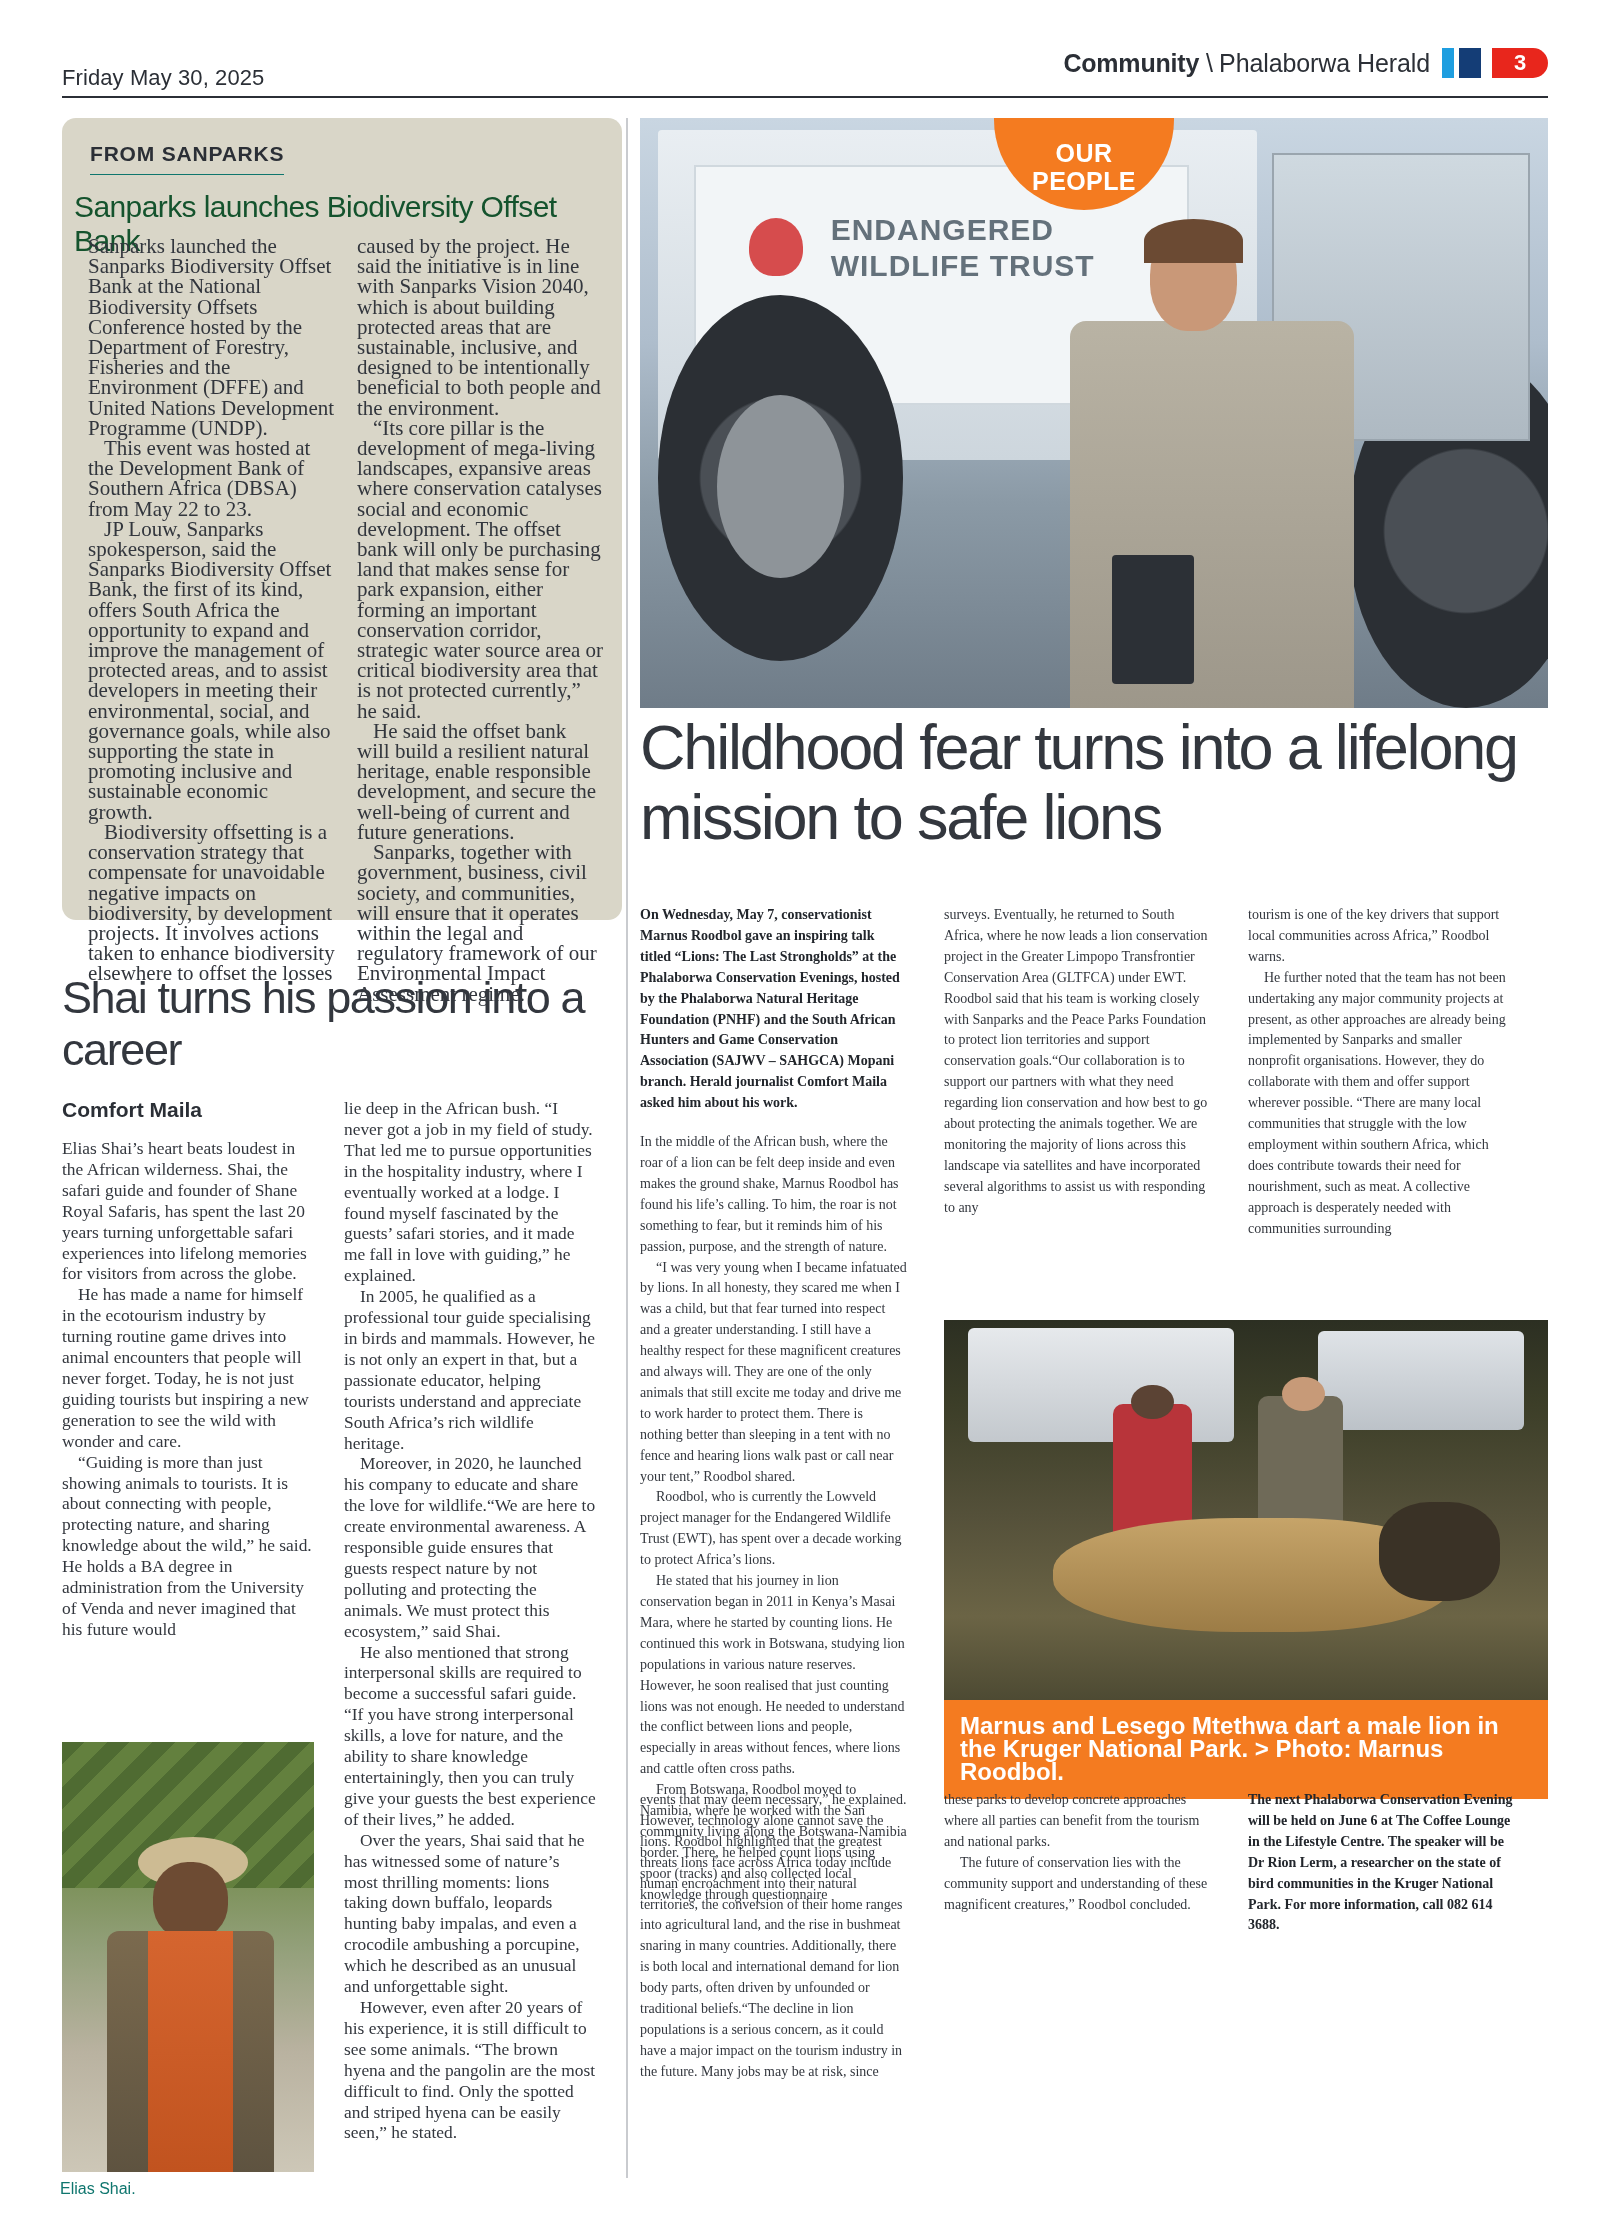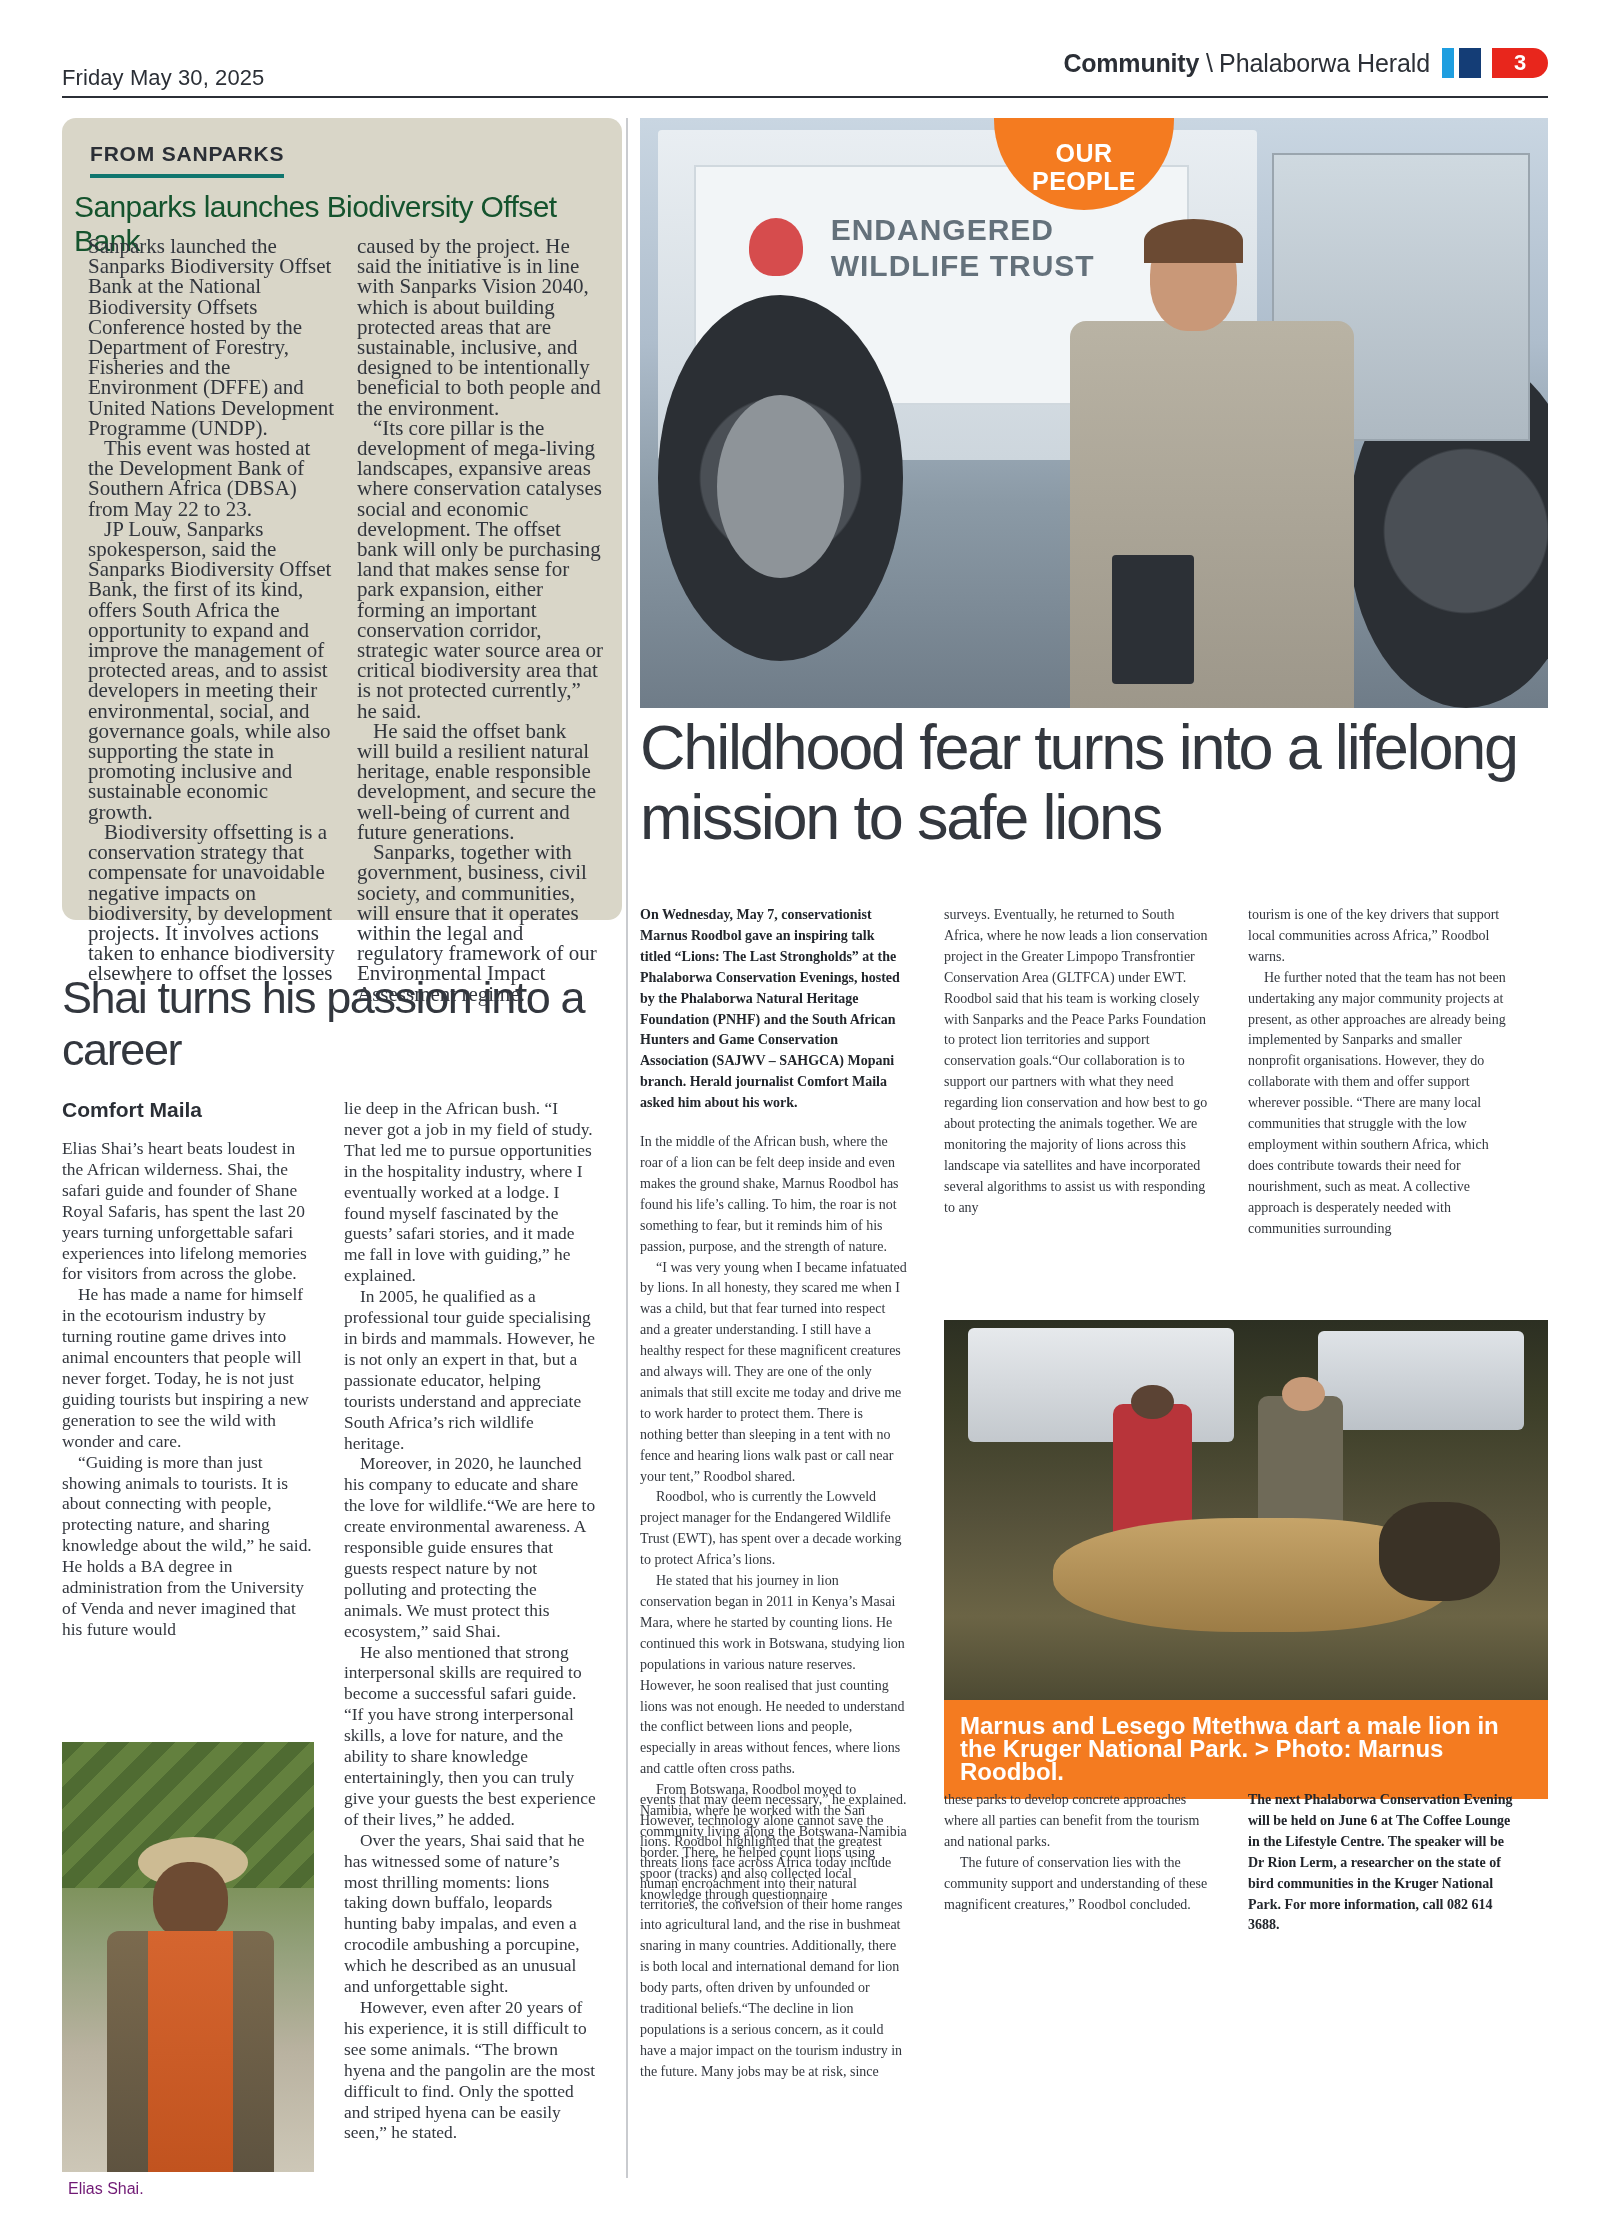--- a/index.html
+++ b/index.html
@@ -56,21 +56,21 @@
 
   
   .sanbox{
     position:absolute;left:62px;top:118px;width:560px;height:802px;
     background:#d9d6c8;border-radius:14px;padding:0;
   }
   .kicker{
     position:absolute;left:28px;top:24px;
     font-family:"Liberation Sans", sans-serif;font-weight:bold;
     font-size:21px;letter-spacing:.8px;color:#2b2f36;
-    padding-bottom:8px;border-bottom:4px solid #0f766e;
+    padding-bottom:8px;border-bottom:1px solid #0f766e;
   }
   .sanhead{
     position:absolute;left:12px;top:72px;width:520px;
     font-family:"Liberation Sans", sans-serif;font-weight:400;
     font-size:30px;line-height:34px;color:#14532d;letter-spacing:-.6px;
   }
   .sancols{position:absolute;left:26px;top:118px;width:516px;height:670px;
            display:flex;gap:22px;}
   .sancol{width:247px;}
   .sancol .body-col{font-size:21px;line-height:20.2px;color:#32363d;}
@@ -89,22 +89,22 @@
   .shai-c1{position:absolute;left:62px;top:1138px;width:252px;}
   .shai-c2{position:absolute;left:344px;top:1098px;width:252px;}
   .shai-c1 .body-col,.shai-c2 .body-col{font-size:17.4px;line-height:20.9px;}
 
   
   .elias-photo{
     position:absolute;left:62px;top:1742px;width:252px;height:430px;
     overflow:hidden;background:#6c7f4a;
   }
   .elias-cap{
-    position:absolute;left:68px;top:2180px;
-    font-family:"Liberation Sans", sans-serif;font-size:16px;color:#701a75;
+    position:absolute;left:60px;top:2180px;
+    font-family:"Liberation Sans", sans-serif;font-size:16px;color:#0f766e;
   }
 
   
   .vdiv{position:absolute;left:626px;top:118px;width:2px;height:2060px;background:#c9cbcf;}
 
   
   .top-photo{
     position:absolute;left:640px;top:118px;width:908px;height:590px;
     overflow:hidden;background:#8f9aa3;
   }

